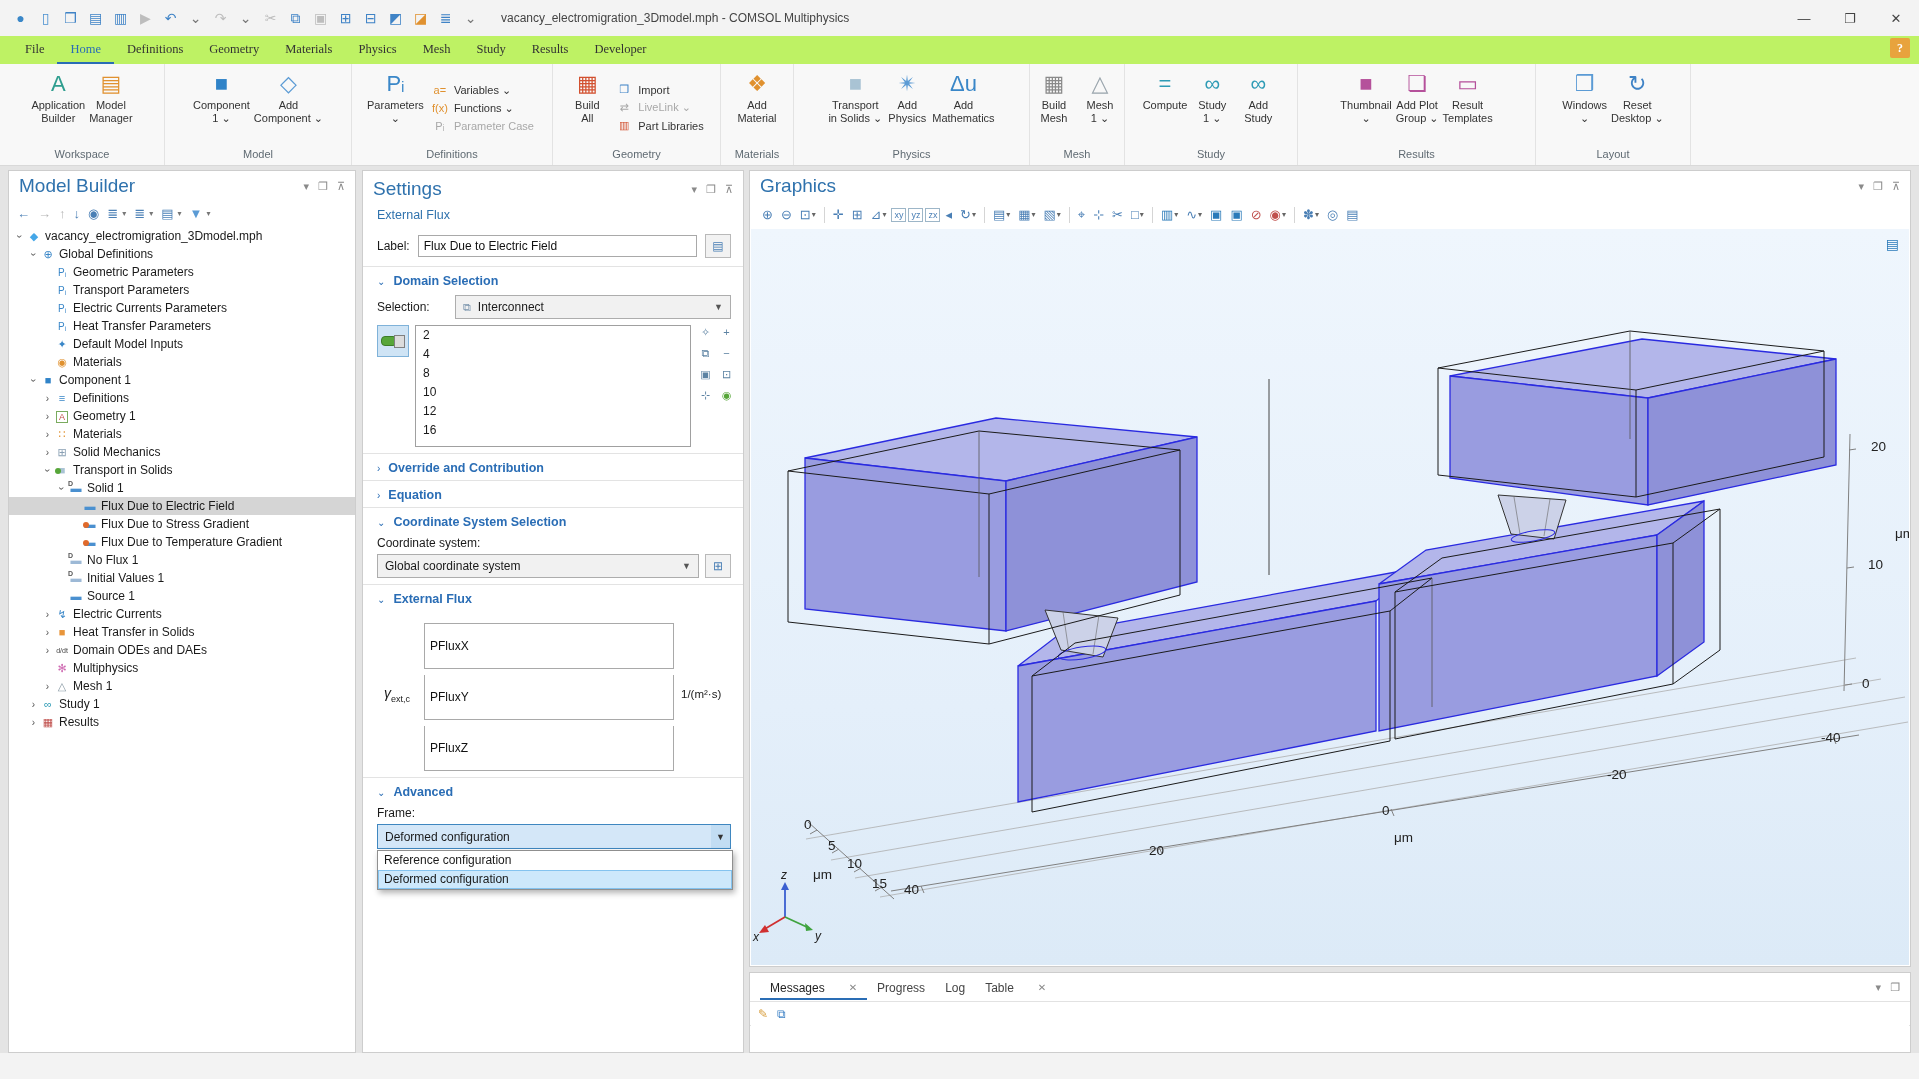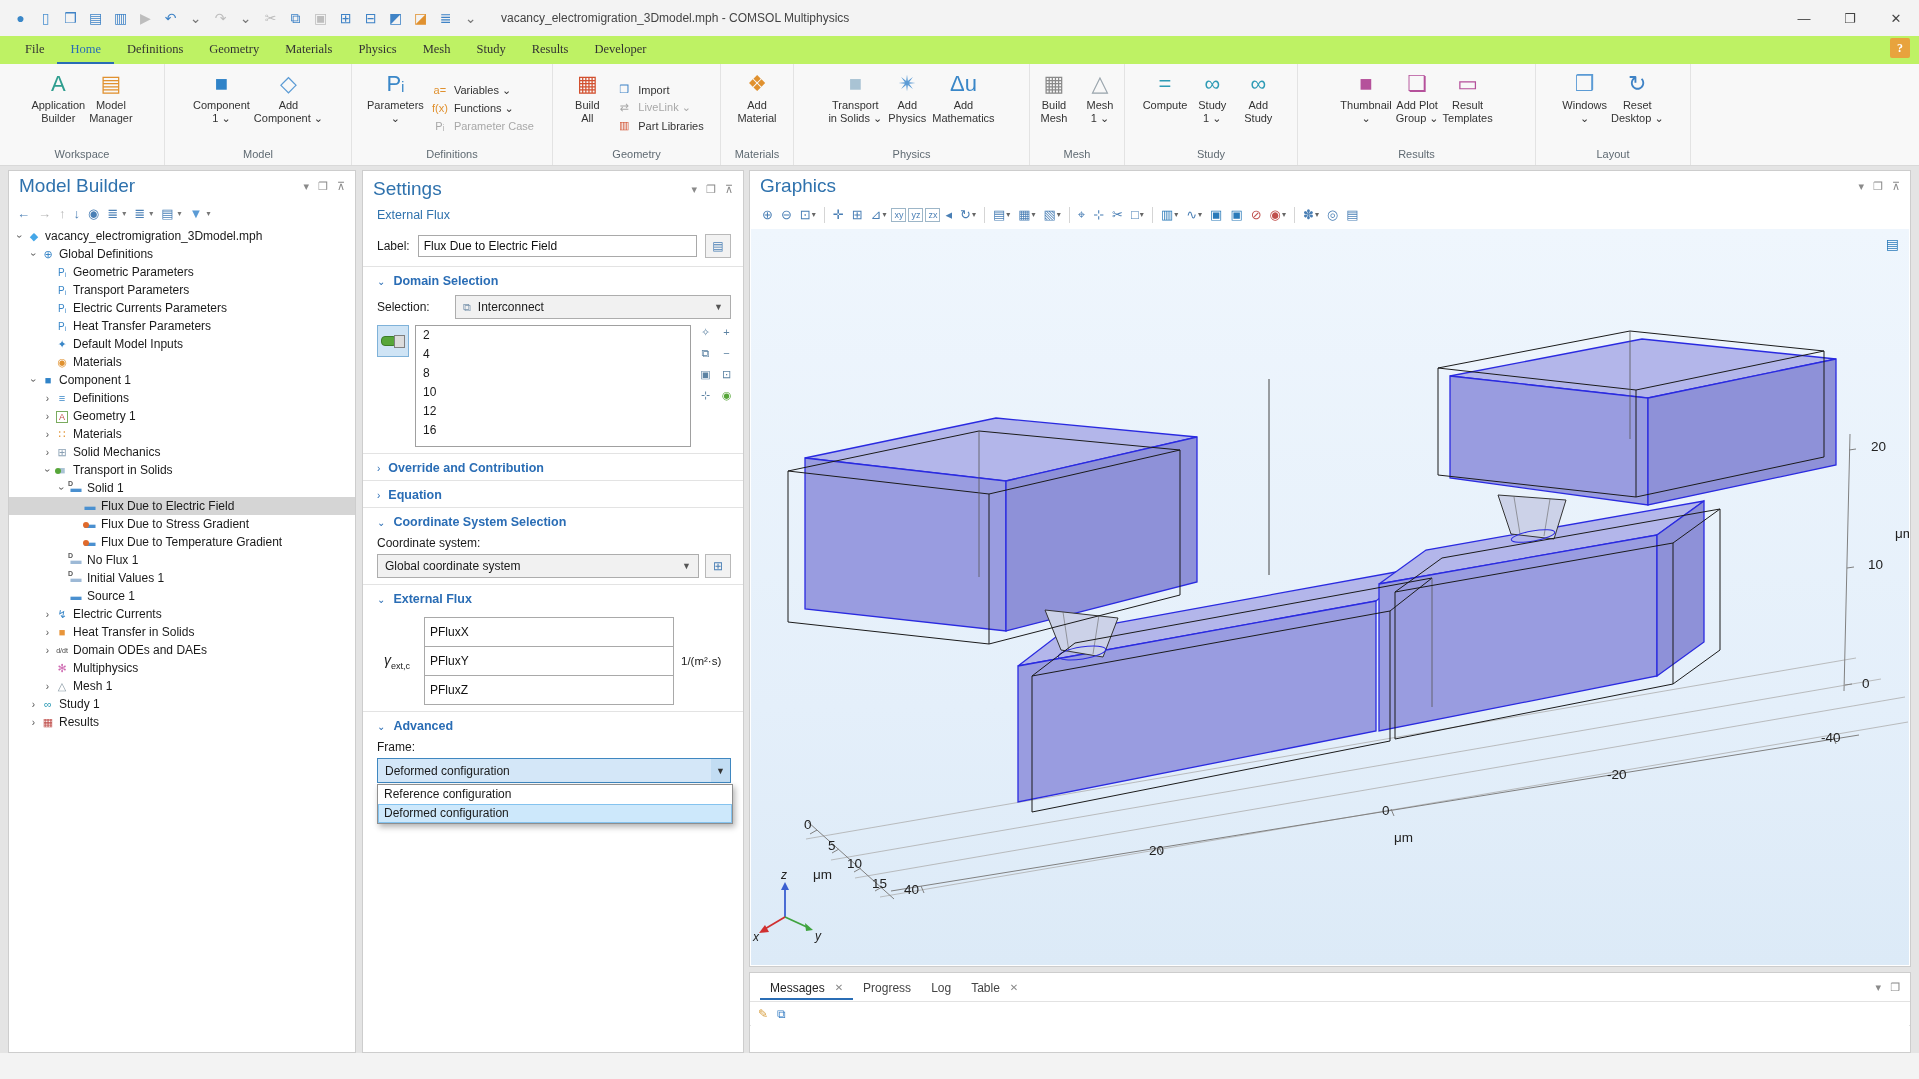--- a/index.html
+++ b/index.html
@@ -82,21 +82,21 @@
   .domlist{flex:1;border:1px solid #a0a0a0;height:120px;font-size:12px;background:#fff;overflow:hidden;}
   .domlist div{padding:0 7px;height:19px;line-height:19px;}
   .icols{display:flex;gap:4px;flex:none;}
   .icol{display:flex;flex-direction:column;gap:6px;padding-top:1px;}
   .icol span{width:17px;height:15px;text-align:center;font-size:11px;color:#5d83a3;}
   .capline{margin:2px 14px 4px;font-size:12px;}
   .fluxgrid{display:flex;margin:6px 12px 4px 14px;gap:7px;align-items:center;}
   .fsym{width:40px;text-align:center;font-size:14px;font-style:italic;flex:none;}
   .fsym sub{font-size:9px;font-style:normal;}
   .fcol{flex:1;display:flex;flex-direction:column;}
-  .fcol input{height:20px;border:1px solid #a9a9a9;border-top-width:0;padding:4px 5px;font-size:12px;color:#111;}
+  .fcol input{height:20px;border:1px solid #a9a9a9;border-top-width:0;padding:12px 5px;font-size:12px;color:#111;margin-top:6px;}
   .fcol input.first{border-top-width:1px;}
   .funit{width:50px;font-size:11.5px;flex:none;}
   .advwrap{position:relative;margin:2px 12px 0 14px;}
   .framecombo{height:23px;border:1px solid #3f87c0;background:#d4e7f8;display:flex;align-items:center;
     padding:0 0 0 7px;font-size:12px;}
   .arrbox{margin-left:auto;width:19px;height:100%;background:#c2ddf3;display:flex;align-items:center;
     justify-content:center;font-size:9px;color:#333;}
   .popup{position:absolute;left:0;right:-2px;top:100%;margin-top:1px;background:#fff;border:1px solid #8f8f8f;
     box-shadow:2px 3px 6px rgba(0,0,0,.3);z-index:9;}
   .popt{height:19px;line-height:19px;padding:0 6px;font-size:12px;}
@@ -106,21 +106,21 @@
   .gi{display:flex;align-items:center;padding:0 4px;font-size:13px;color:#4a7fb5;gap:1px;}
   .gi .dd{font-size:8px;color:#666;}
   .gi.gtxt{font-size:9px;border:1px solid #9db6c8;padding:1px 2px;margin:0 1px;}
   .gsep{width:1px;height:16px;background:#d5d5d5;margin:0 4px;}
   .viewport{position:absolute;left:1px;right:1px;top:58px;bottom:1px;
     background:linear-gradient(180deg,#eff6fd 0%,#e4effa 65%,#dceaf7 100%);overflow:hidden;}
   .viewport svg{position:absolute;left:0;top:0;}
   .badge{position:absolute;top:7px;right:10px;font-size:14px;color:#2a7ab9;}
   
   .mtabs{display:flex;align-items:center;height:28px;padding:0 10px;border-bottom:1px solid #e2e2e2;}
-  .mtab{display:flex;align-items:center;gap:10px;padding:6px 10px 5px;font-size:12px;color:#444;}
+  .mtab{display:flex;align-items:center;gap:24px;padding:6px 10px 5px;font-size:12px;color:#444;}
   .mtab.active{color:#222;box-shadow:inset 0 -2px 0 #2a6db5;}
   .mtab .x{color:#888;font-size:10px;}
   .mtabs .pwc{margin-left:auto;}
   .mbar{display:flex;align-items:center;height:23px;padding:0 8px;gap:9px;border-bottom:1px solid #e2e2e2;}
   .mbar span{font-size:12px;}
   .mcontent{position:absolute;left:1px;right:1px;top:52px;bottom:1px;background:#fff;}
   
   .statusbar{position:absolute;left:0;right:0;bottom:0;height:26px;background:#f2f2f2;border-top:1px solid #d8d8d8;}
   .mem{position:absolute;left:1238px;top:5px;font-size:12px;color:#333;padding:0 14px;
     border-left:1px solid #dcdcdc;border-right:1px solid #dcdcdc;}

